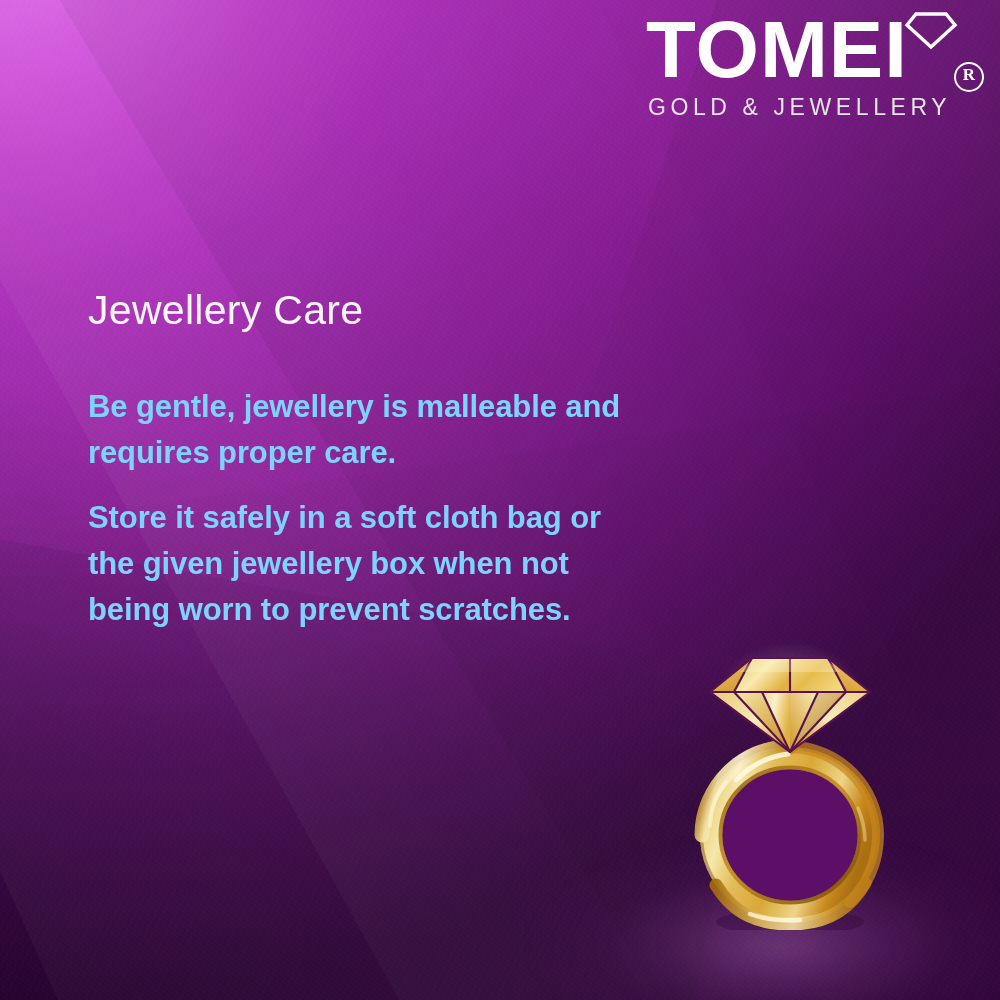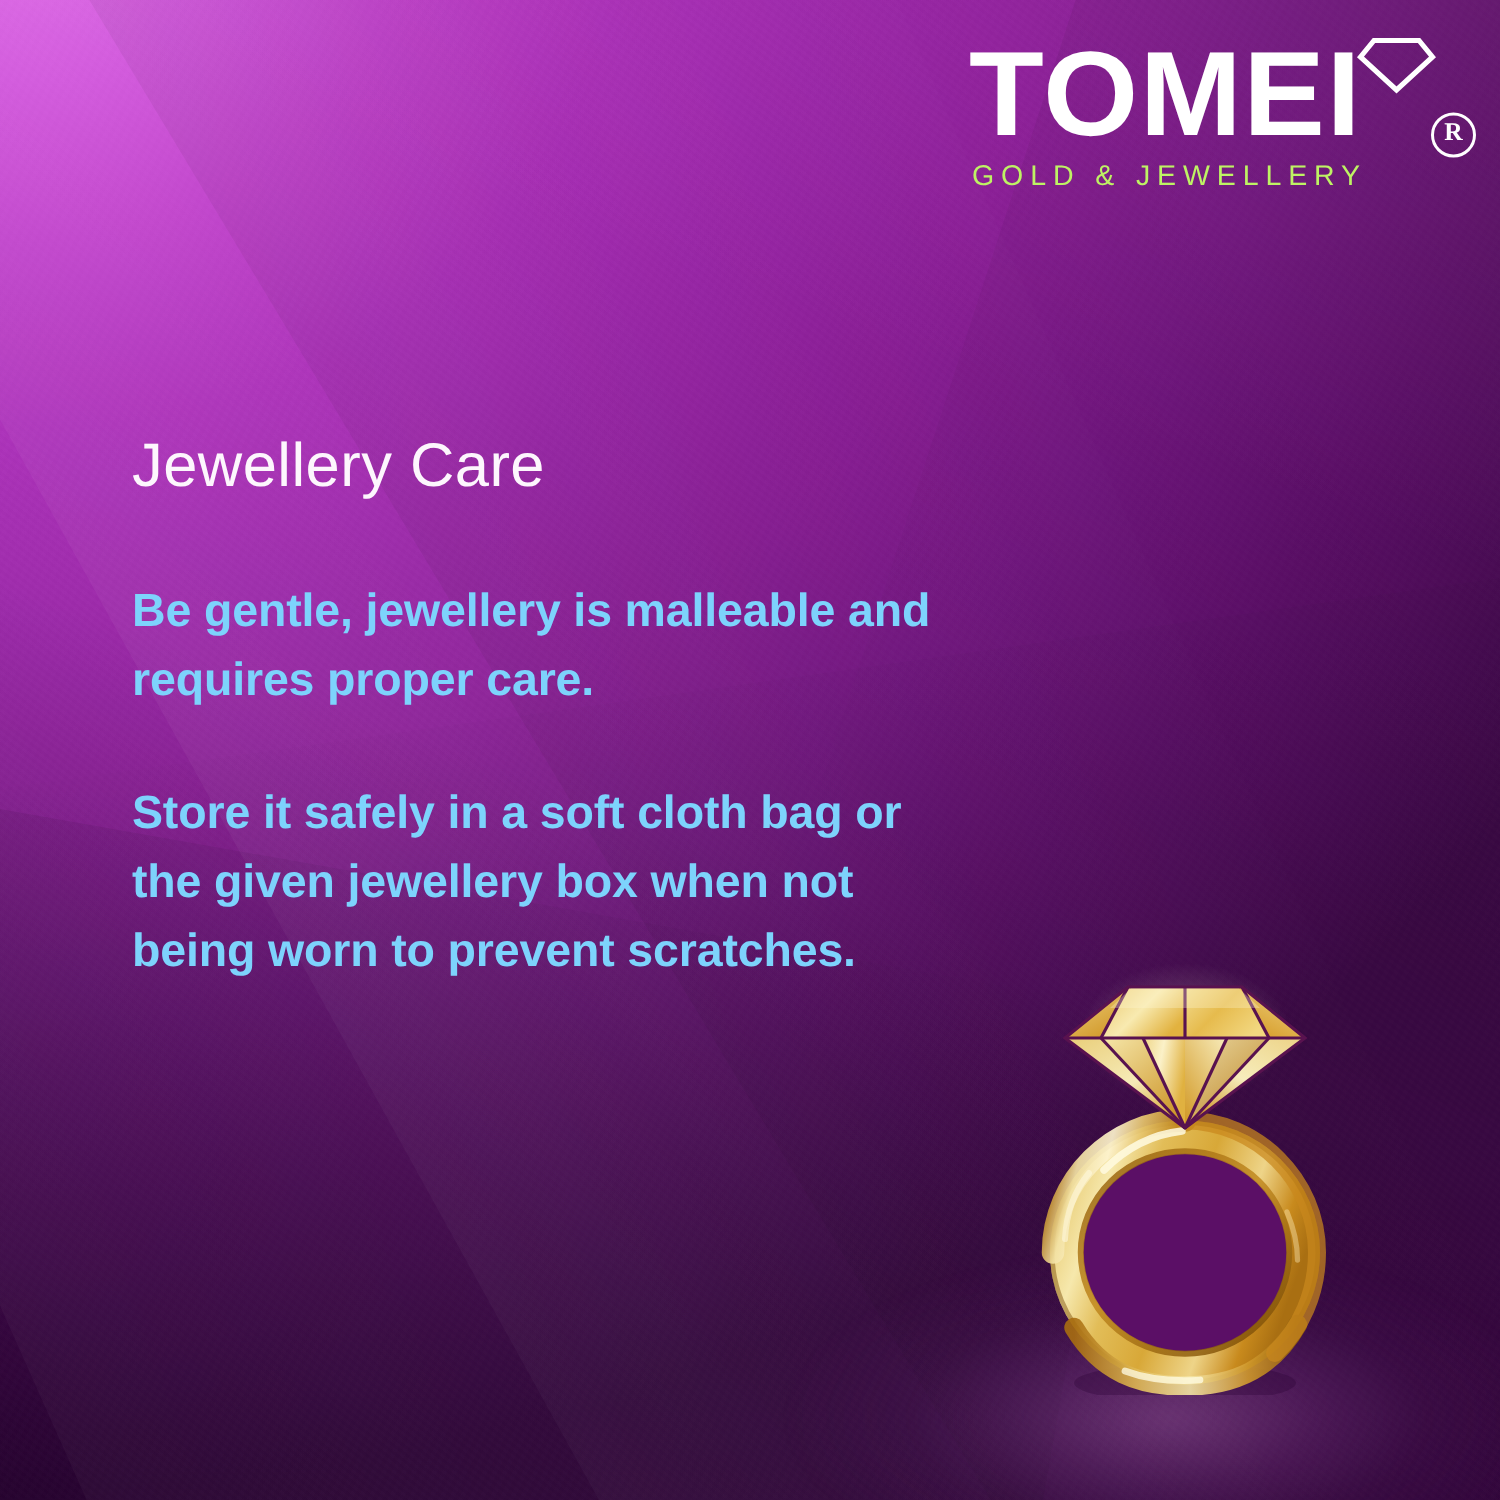--- a/index.html
+++ b/index.html
@@ -106,21 +106,20 @@
     position: absolute;
     right: 22px;
     top: 8px;
     width: 340px;
     text-align: left;
     z-index: 6;
   }
   .logo-top {
     position: relative;
     height: 84px;
-    margin-top: 13px;
   }
   .wordmark {
     position: absolute;
     left: 8px;
     top: 0;
     font-family: "Liberation Sans", sans-serif;
     font-weight: 700;
     font-size: 80px;
     line-height: 84px;
     letter-spacing: 1px;
@@ -146,22 +145,22 @@
     color: #ffffff;
     font-size: 17px;
     font-weight: 700;
     line-height: 22px;
     text-align: center;
     font-family: "Liberation Serif", serif;
   }
   .subline {
     margin-top: 2px;
     padding-left: 10px;
-    color: #bef264;
-    font-size: 19px;
+    color: #e5e5e5;
+    font-size: 23px;
     font-weight: 400;
     letter-spacing: 4.6px;
     white-space: nowrap;
     font-family: "Liberation Sans", sans-serif;
   }
 
   
   .copy {
     position: absolute;
     left: 88px;
@@ -178,21 +177,21 @@
     margin: 0 0 52px 0;
   }
   .para {
     color: #7dd3fc;
     font-size: 31px;
     font-weight: 700;
     line-height: 1.47;
     letter-spacing: -0.1px;
     margin: 0;
   }
-  .para + .para { margin-top: 44px; }
+  .para + .para { margin-top: 20px; }
 
   
   .ring-art {
     position: absolute;
     left: 690px;
     top: 630px;
     width: 200px;
     height: 300px;
     z-index: 5;
   }

